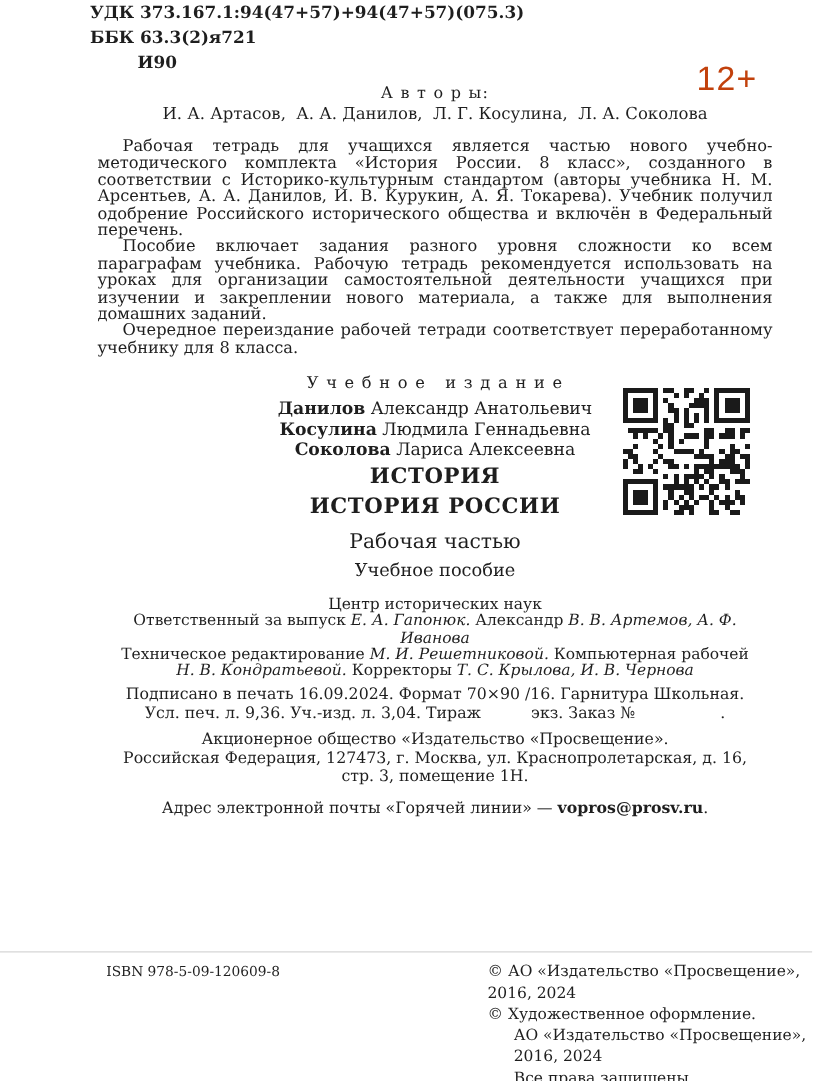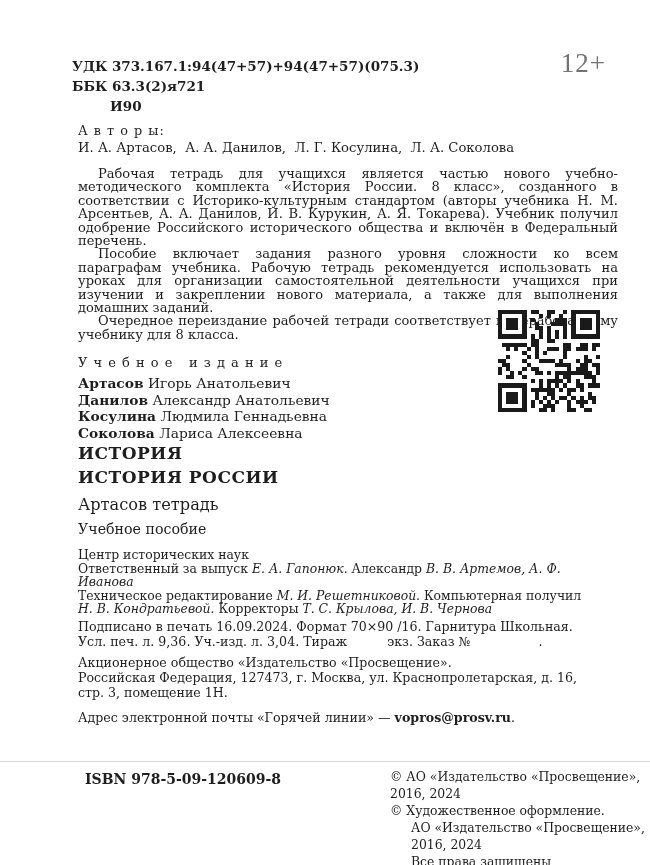--- a/index.html
+++ b/index.html
@@ -1,29 +1,29 @@
 <!DOCTYPE html>
 <html lang="ru"><head>
 <meta charset="utf-8">
 <style>
   html,body{margin:0;padding:0;background:#ffffff;}
   .page{
     position:relative;width:650px;height:865px;background:#ffffff;
     font-family:"DejaVu Serif",serif;color:#1e1e1e;overflow:hidden;
   }
-  .content{position:absolute;left:78px;top:0;width:540px;padding-top:56px;}
-  .c{text-align:left;}
+  .content{position:absolute;left:78px;top:0;width:540px;}
+  .c{text-align:center;}
   .pre{white-space:pre-wrap;}
 
   .udk-block{margin-left:-6px;font-weight:bold;font-size:13.5px;line-height:20px;}
   .udk-block .code{margin-left:38px;}
 
   .age-badge{
     position:absolute;top:48px;right:44px;
-    font-family:Liberation Serif, serif;font-size:27px;color:#737373;letter-spacing:1px;
+    font-family:Liberation Sans, sans-serif;font-size:27px;color:#c2410c;letter-spacing:1px;
   }
 
   .authors-heading{margin-top:7px;font-size:12.8px;line-height:15px;letter-spacing:1px;}
   .authors-line{font-size:13.2px;line-height:15px;margin-top:2px;}
 
   .annotation{margin-top:12px;font-size:13px;line-height:13.4px;}
   .annotation p{margin:0;text-align:justify;text-indent:20px;hyphens:auto;}
 
   .edition-heading{margin-top:14px;font-size:13px;line-height:15px;letter-spacing:1px;}
   .edition-names{margin-top:5px;font-size:13.8px;line-height:16.5px;}
@@ -37,21 +37,21 @@
   .credits{margin-top:11px;font-size:12.4px;line-height:13.4px;}
   .imprint{margin-top:4px;font-size:12.6px;line-height:15px;}
   .publisher{margin-top:6px;font-size:12.6px;line-height:15px;}
   .hotline{margin-top:10px;font-size:12.6px;line-height:15px;}
 
   .qr{position:absolute;left:498px;top:310px;width:102px;height:102px;}
 
   .divider{position:absolute;left:0;top:761px;width:650px;height:1px;background:#d6d6d6;}
 
   .footer{position:absolute;left:0;top:768px;width:650px;font-size:12.4px;}
-  .footer .isbn{position:absolute;left:85px;top:3px;font-weight:bold;font-size:14px;}
+  .footer .isbn{position:absolute;left:85px;top:3px;font-weight:normal;font-size:11px;}
   .footer .copyright{position:absolute;left:390px;top:0;line-height:17px;}
   .footer .copyright .ind{padding-left:21px;}
 </style>
 </head>
 <body>
 
 <div class="page">
 
   <div class="age-badge">12+</div>
 
@@ -68,37 +68,36 @@
 
     <div class="annotation">
       <p>Рабочая тетрадь для учащихся является частью нового учебно-методического комплекта «История России. 8 класс», созданного в соответствии с Историко-культурным стандартом (авторы учебника Н. М. Арсентьев, А. А. Данилов, И. В. Курукин, А. Я. Токарева). Учебник получил одобрение Российского исторического общества и включён в Федеральный перечень.</p>
       <p>Пособие включает задания разного уровня сложности ко всем параграфам учебника. Рабочую тетрадь рекомендуется использовать на уроках для организации самостоятельной деятельности учащихся при изучении и закреплении нового материала, а также для выполнения домашних заданий.</p>
       <p>Очередное переиздание рабочей тетради соответствует переработанному учебнику для 8 класса.</p>
     </div>
 
     <div class="c pre edition-heading">У ч е б н о е   и з д а н и е</div>
 
     <div class="edition-names">
-      <div class="c"><span style="font-weight: bold;">Артасов</span><span> Игорь Анатольевич</span></div>
       <div class="c"><span style="font-weight: bold;">Данилов</span><span> Александр Анатольевич</span></div>
       <div class="c"><span style="font-weight: bold;">Косулина</span><span> Людмила Геннадьевна</span></div>
       <div class="c"><span style="font-weight: bold;">Соколова</span><span> Лариса Алексеевна</span></div>
     </div>
 
     <div class="titles">
       <div class="c t-big">ИСТОРИЯ</div>
       <div class="c t-big">ИСТОРИЯ РОССИИ</div>
-      <div class="c t-workbook">Артасов тетрадь</div>
+      <div class="c t-workbook">Рабочая частью</div>
       <div class="c t-edu">Учебное пособие</div>
     </div>
 
     <div class="credits">
       <div class="c">Центр исторических наук</div>
       <div class="c"><span>Ответственный за выпуск </span><span style="font-style: italic;">Е. А. Гапонюк.</span><span> Александр </span><span style="font-style: italic;">В. В. Артемов, А. Ф. Иванова</span></div>
-      <div class="c"><span>Техническое редактирование </span><span style="font-style: italic;">М. И. Решетниковой.</span><span> Компьютерная получил</span></div>
+      <div class="c"><span>Техническое редактирование </span><span style="font-style: italic;">М. И. Решетниковой.</span><span> Компьютерная рабочей</span></div>
       <div class="c"><span style="font-style: italic;">Н. В. Кондратьевой.</span><span> Корректоры </span><span style="font-style: italic;">Т. С. Крылова, И. В. Чернова</span></div>
     </div>
 
     <div class="imprint">
       <div class="c">Подписано в печать 16.09.2024. Формат 70×90 /16. Гарнитура Школьная.</div>
       <div class="c pre">Усл. печ. л. 9,36. Уч.-изд. л. 3,04. Тираж          экз. Заказ №                 .</div>
     </div>
 
     <div class="publisher">
       <div class="c">Акционерное общество «Издательство «Просвещение».</div>

